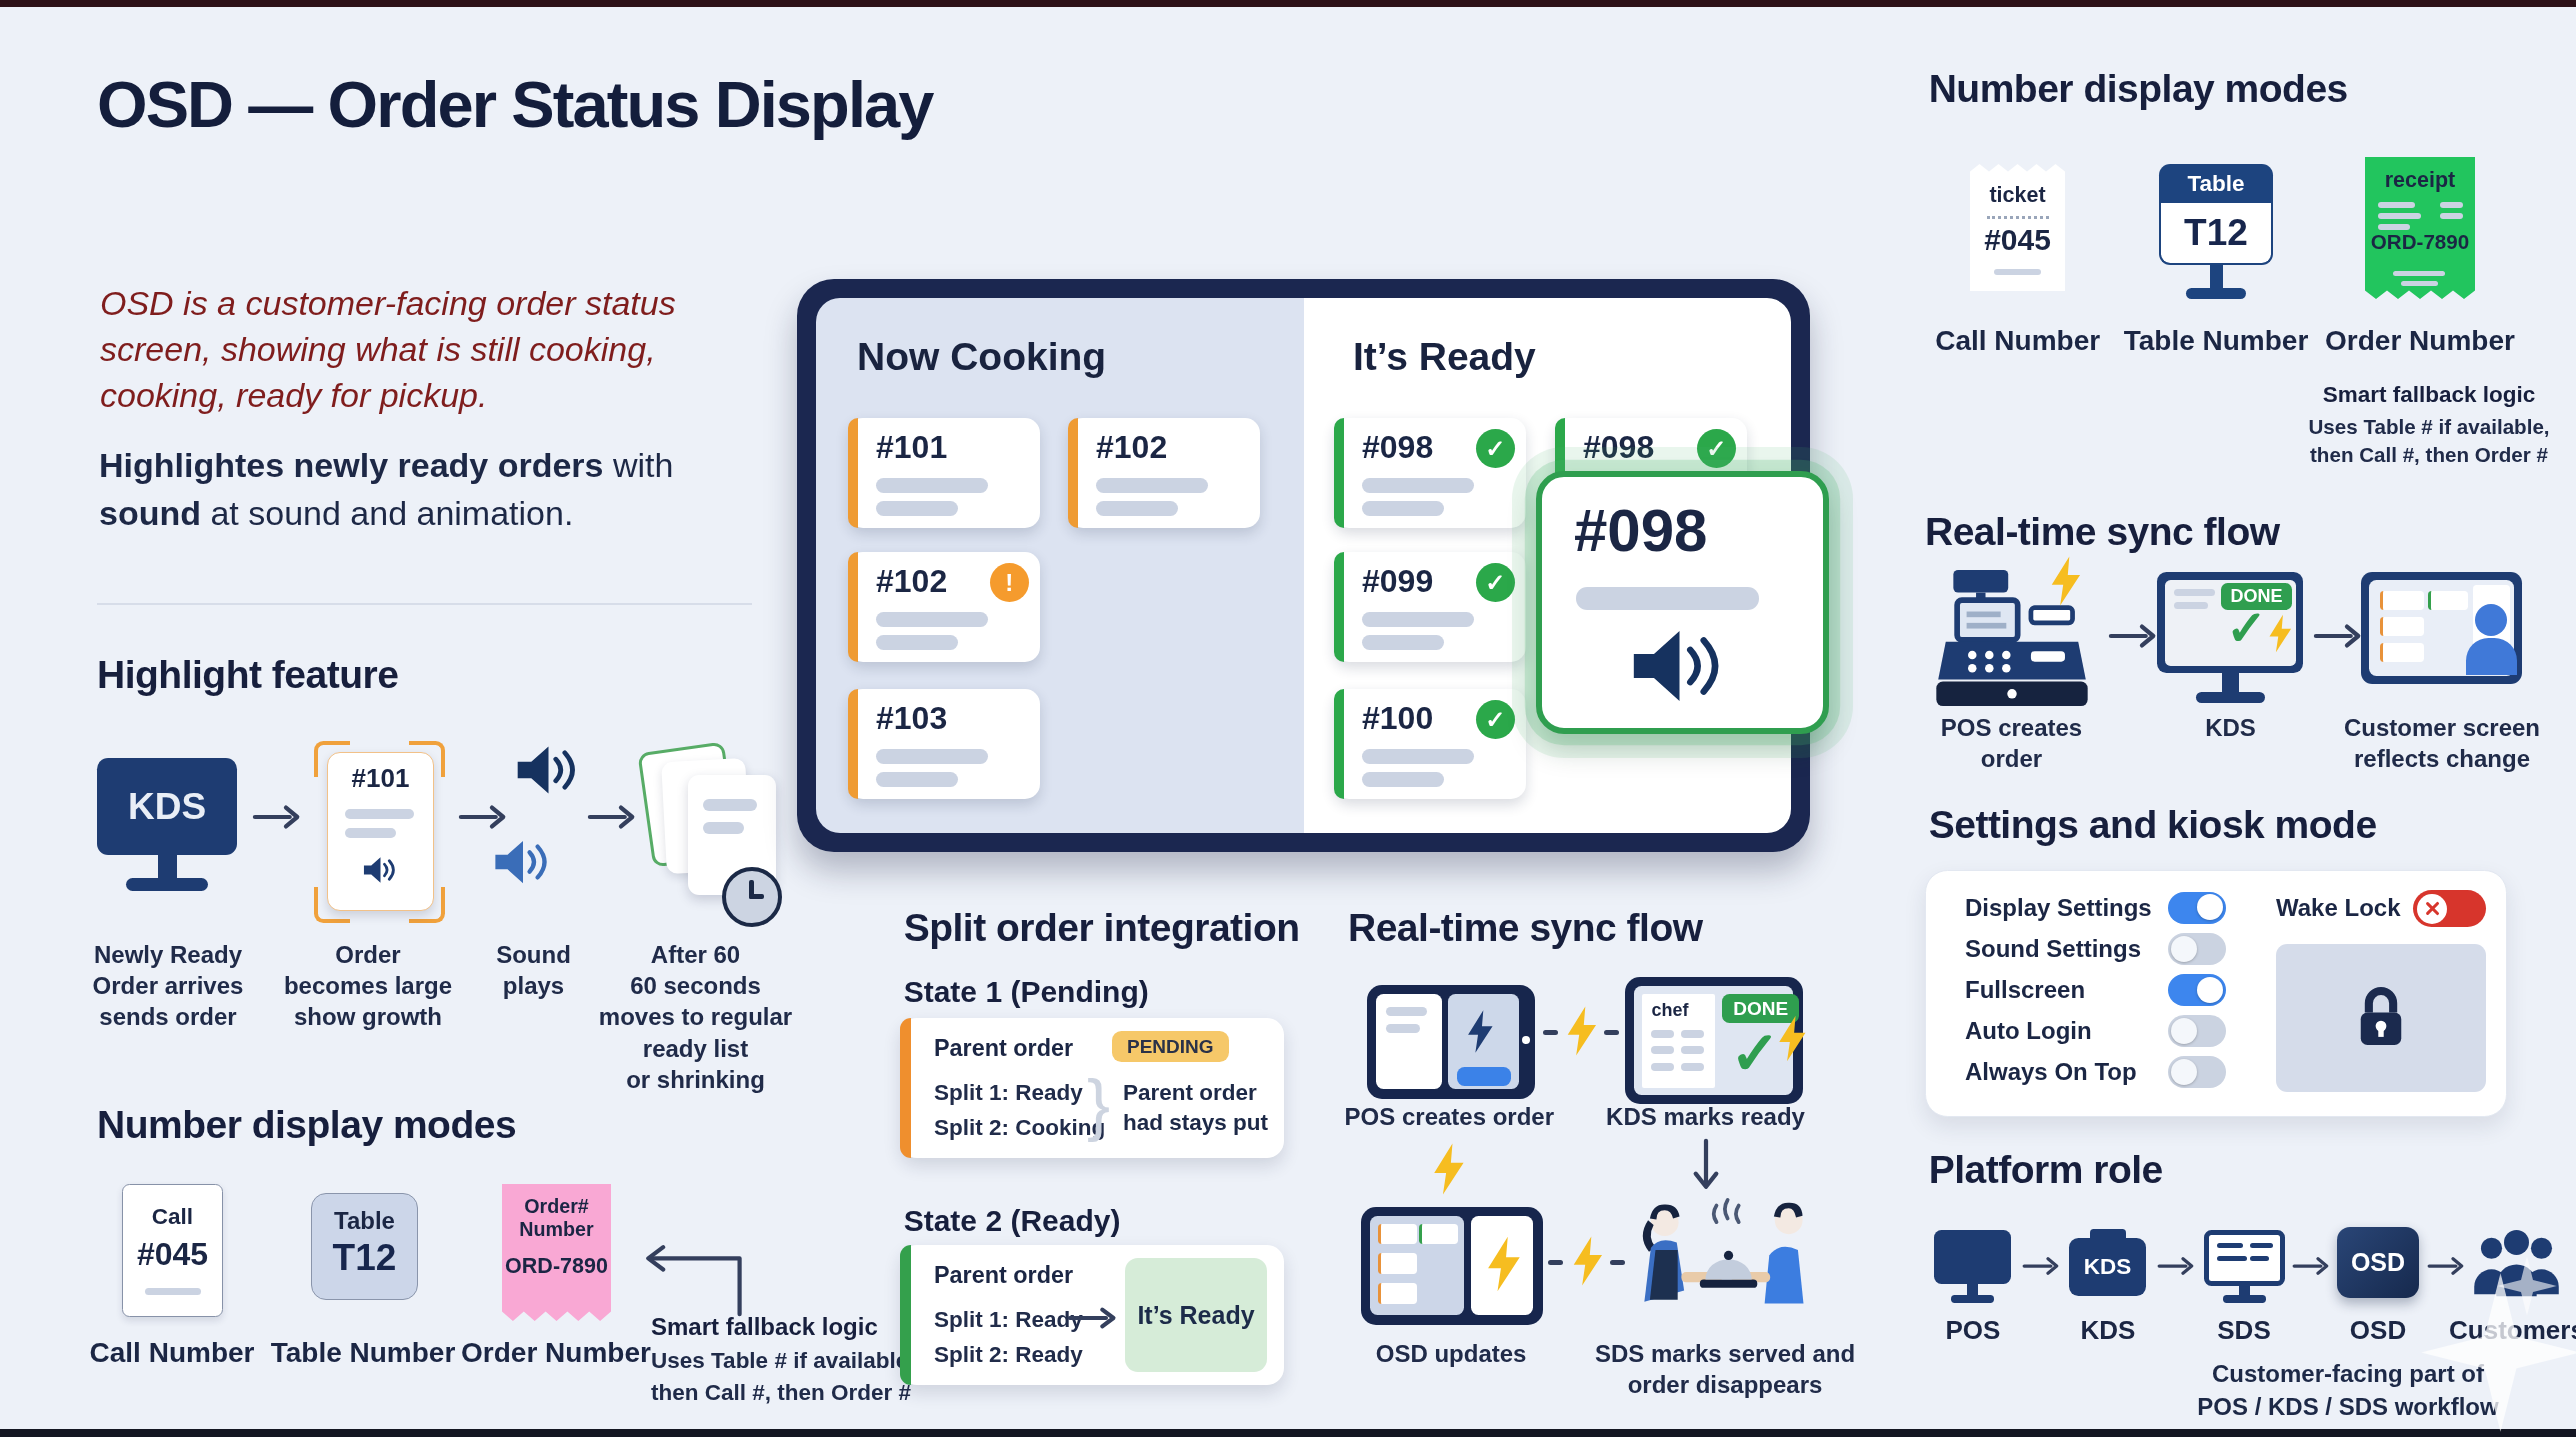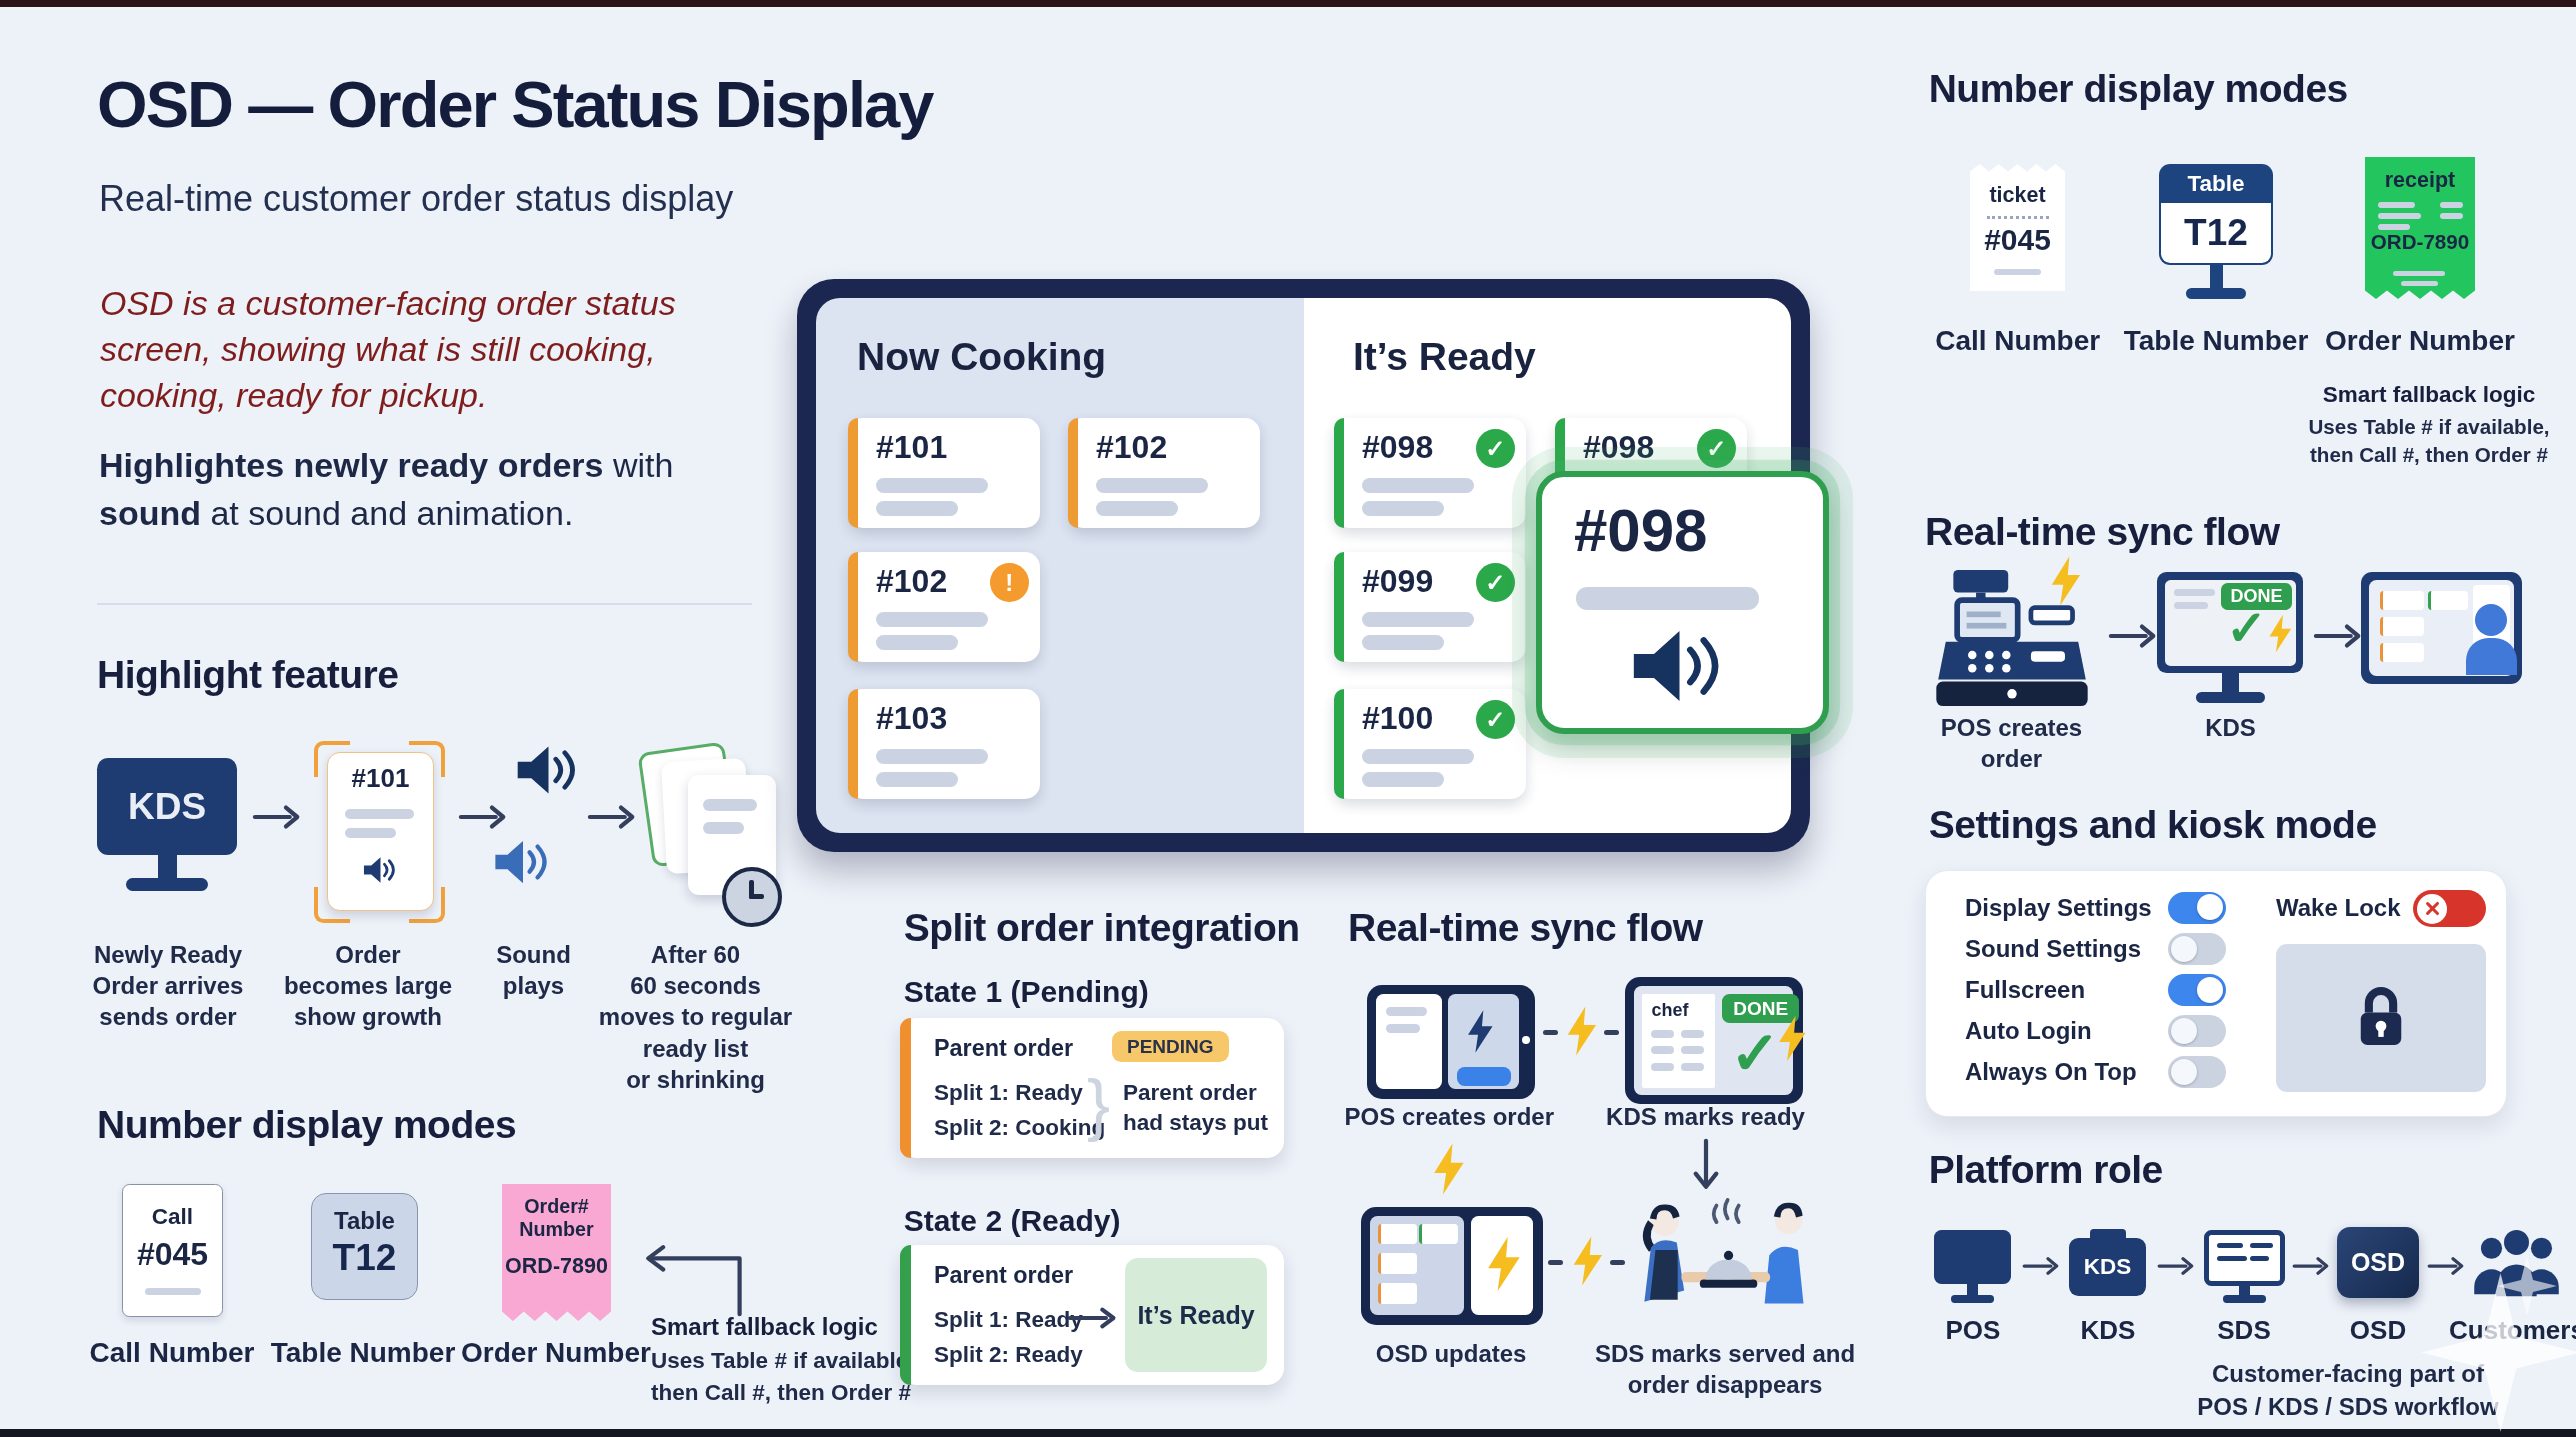--- a/index.html
+++ b/index.html
@@ -66,21 +66,20 @@
 </style>
 </head>
 <body>
 
 <div id="canvas">
 
   <div class="edge" style="top:0;height:6.6px;background:#2d1118;"></div>
   <div class="edge" style="bottom:0;height:9.4px;background:#141622;"></div>
 
   <div class="abs" style="left:97px;top:67px;font-size:65px;font-weight:800;letter-spacing:-1.9px;color:#141e3c;white-space:nowrap;">OSD — Order Status Display</div>
-  <div class="abs" style="left:99px;top:178px;font-size:36px;font-weight:500;color:#23304f;white-space:nowrap;">Real-time customer order status display</div>
   <div class="abs" style="left:100px;top:281px;width:618px;font-size:34px;line-height:1.35;color:#7f1d1d;font-style:italic;">OSD is a customer-facing order status screen, showing what is still cooking, cooking, ready for pickup.</div>
   <div class="abs" style="left:99px;top:442px;width:618px;font-size:34px;line-height:1.4;color:#1d2846;"><span style="font-weight:800">Highlightes</span><span> </span><span style="font-weight:800">newly ready orders</span><span> with </span><span style="font-weight:800">sound</span><span> at sound and animation.</span></div>
   <div class="abs" style="left:97px;top:603px;width:655px;height:1.9px;background:#d7dde9;"></div>
 
   <div class="abs" style="left:97px;top:653px;width:861px;height:449px;">
     <div class="sec-h" style="left:0;top:0;">Highlight feature</div>
 
     <div class="abs" style="left:0;top:105px;width:140px;">
       <div style="width:140px;height:97px;background:#1e3c72;border-radius:11.2px;display:flex;align-items:center;justify-content:center;">
         <span style="font-size:37px;font-weight:800;color:#e9eef6;">KDS</span>
@@ -476,20 +475,22 @@
       <div class="mini" style="left:19px;top:45px;width:41px;height:19px;border-left:3.7px solid #e8923a;"></div>
       <div class="mini" style="left:19px;top:71px;width:41px;height:19px;border-left:3.7px solid #e8923a;"></div>
       <div class="mini" style="left:112px;top:13px;width:37px;height:86px;"></div>
       <div class="abs" style="left:114px;top:32px;width:32px;height:32px;border-radius:50%;background:#4079d8;"></div>
       <div class="abs" style="left:105px;top:66px;width:51px;height:37px;border-radius:22.5px 22.5px 0 0;background:#4079d8;"></div>
     </div>
 
     <div class="cap" style="left:-26px;top:202px;width:225px;">POS creates
 order</div>
     <div class="cap" style="left:193px;top:202px;width:225px;">KDS</div>
+    <div class="cap" style="left:386px;top:202px;width:262px;">Customer screen
+reflects change</div>
   </div>
 
   <div class="abs" style="left:1925px;top:803px;width:618px;height:328px;">
     <div class="sec-h" style="left:3.7px;top:0;">Settings and kiosk mode</div>
     <div class="abs" style="left:0;top:67px;width:580px;height:245px;background:#fff;border:0.9px solid #e3e8f1;border-radius:22.5px;box-shadow:0 9.4px 22.5px rgba(25,35,70,.10);">
       <div class="setlbl" style="top:22.5px;">Display Settings</div>
       <div class="toggle on" style="left:242px;top:20.6px;">
           <div class="knob"></div>
         </div>
       <div class="setlbl" style="top:64px;">Sound Settings</div>

